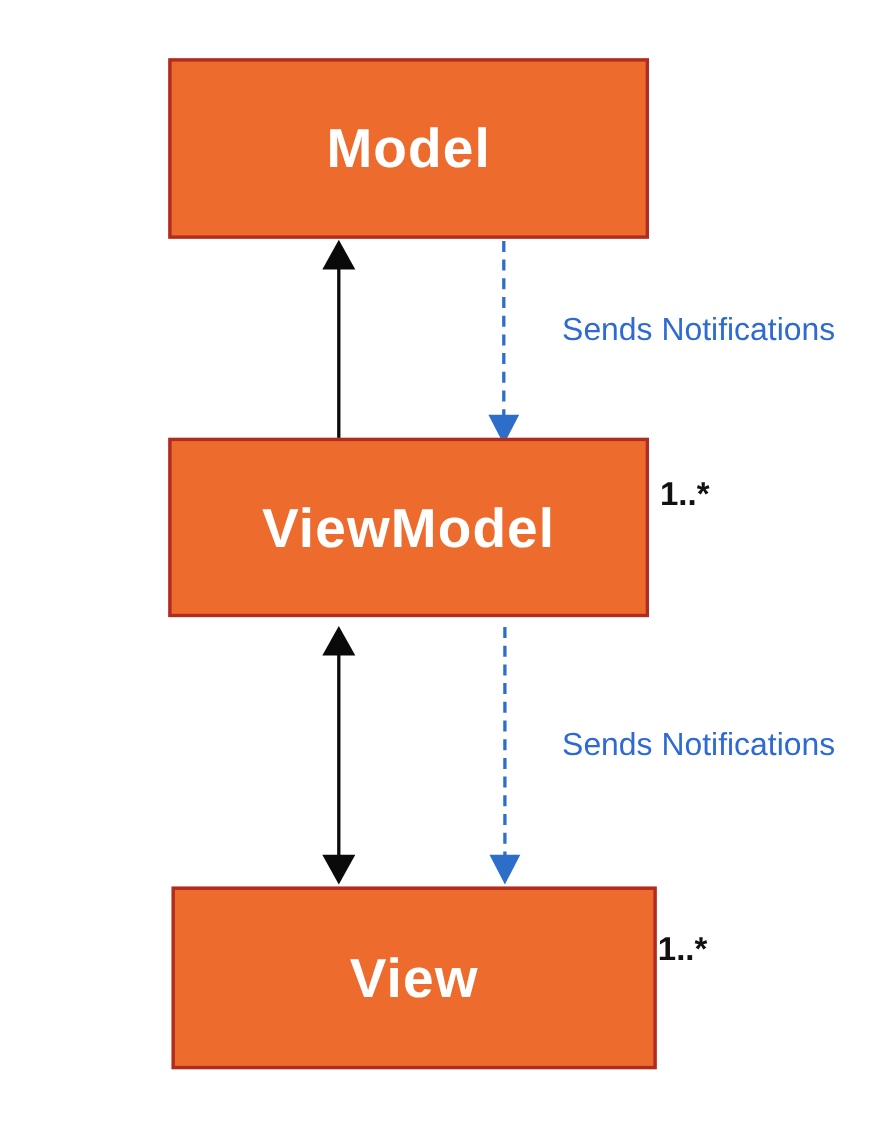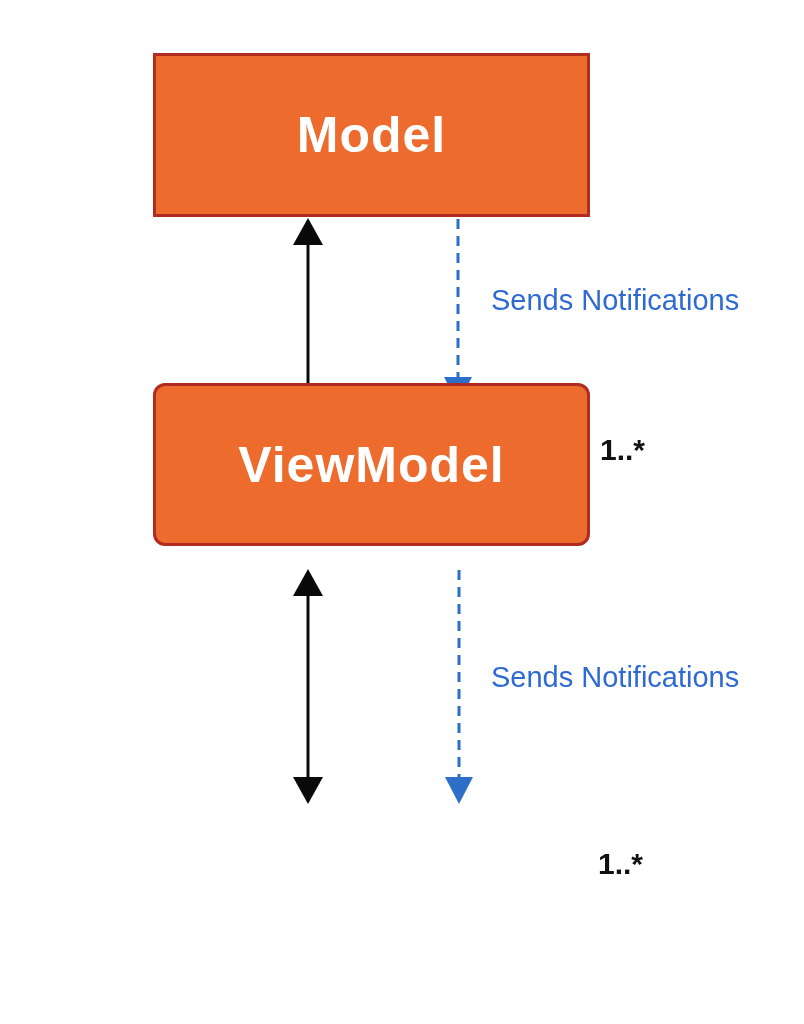--- a/index.html
+++ b/index.html
@@ -19,38 +19,38 @@
     border: 3px solid #B02B20;
     display: flex;
     align-items: center;
     justify-content: center;
     color: #ffffff;
     font-weight: bold;
     font-size: 50px;
     letter-spacing: 1px;
   }
   #model-node     { left: 153px; top: 53px;  width: 437px; height: 164px; }
-  #viewmodel-node { left: 153px; top: 383px; width: 437px; height: 163px; border-radius: 12px; }
+  #viewmodel-node { left: 153px; top: 398px; width: 437px; height: 163px; }
   #view-node      { left: 156px; top: 806px; width: 441px; height: 166px; }
 
   .arrow-layer {
     position: absolute;
     left: 0; top: 0;
     width: 804px; height: 1024px;
   }
   .edge-label {
     position: absolute;
     font-size: 29px;
     color: #141414;
     white-space: pre-line;
     line-height: 33px;
   }
   #updates-label { left: 162px; top: 292px; font-size: 28px; }
   #data-binding-label { left: 85px; top: 658px; }
-  .blue-label { color: #2F6AD4; }
+  .blue-label { color: #2F6AD4; margin-left: 20px; }
   #sends-notifications-1 { left: 491px; top: 284px; }
   #sends-notifications-2 { left: 491px; top: 661px; }
   .multiplicity {
     position: absolute;
     font-size: 30px;
     font-weight: bold;
     color: #111111;
   }
   #multiplicity-viewmodel { left: 600px; top: 433px; }
   #multiplicity-view      { left: 598px; top: 847px; }
@@ -77,20 +77,23 @@
   </svg>
 
   <div class="node" id="model-node">
     <span data-bind="diagram.nodes.0.label">Model</span>
   </div>
 
   <div class="node" id="viewmodel-node">
     <span data-bind="diagram.nodes.1.label">ViewModel</span>
   </div>
 
+  <div class="node" id="view-node">
+    <span data-bind="diagram.nodes.2.label">View</span>
+  </div>
 
 
   <div class="edge-label blue-label" id="sends-notifications-1" data-bind="diagram.edges.1.label">Sends Notifications</div>
 
 
   <div class="edge-label blue-label" id="sends-notifications-2" data-bind="diagram.edges.3.label">Sends Notifications</div>
 
   <div class="multiplicity" id="multiplicity-viewmodel" data-bind="diagram.nodes.1.multiplicity">1..*</div>
 
   <div class="multiplicity" id="multiplicity-view" data-bind="diagram.nodes.2.multiplicity">1..*</div>

